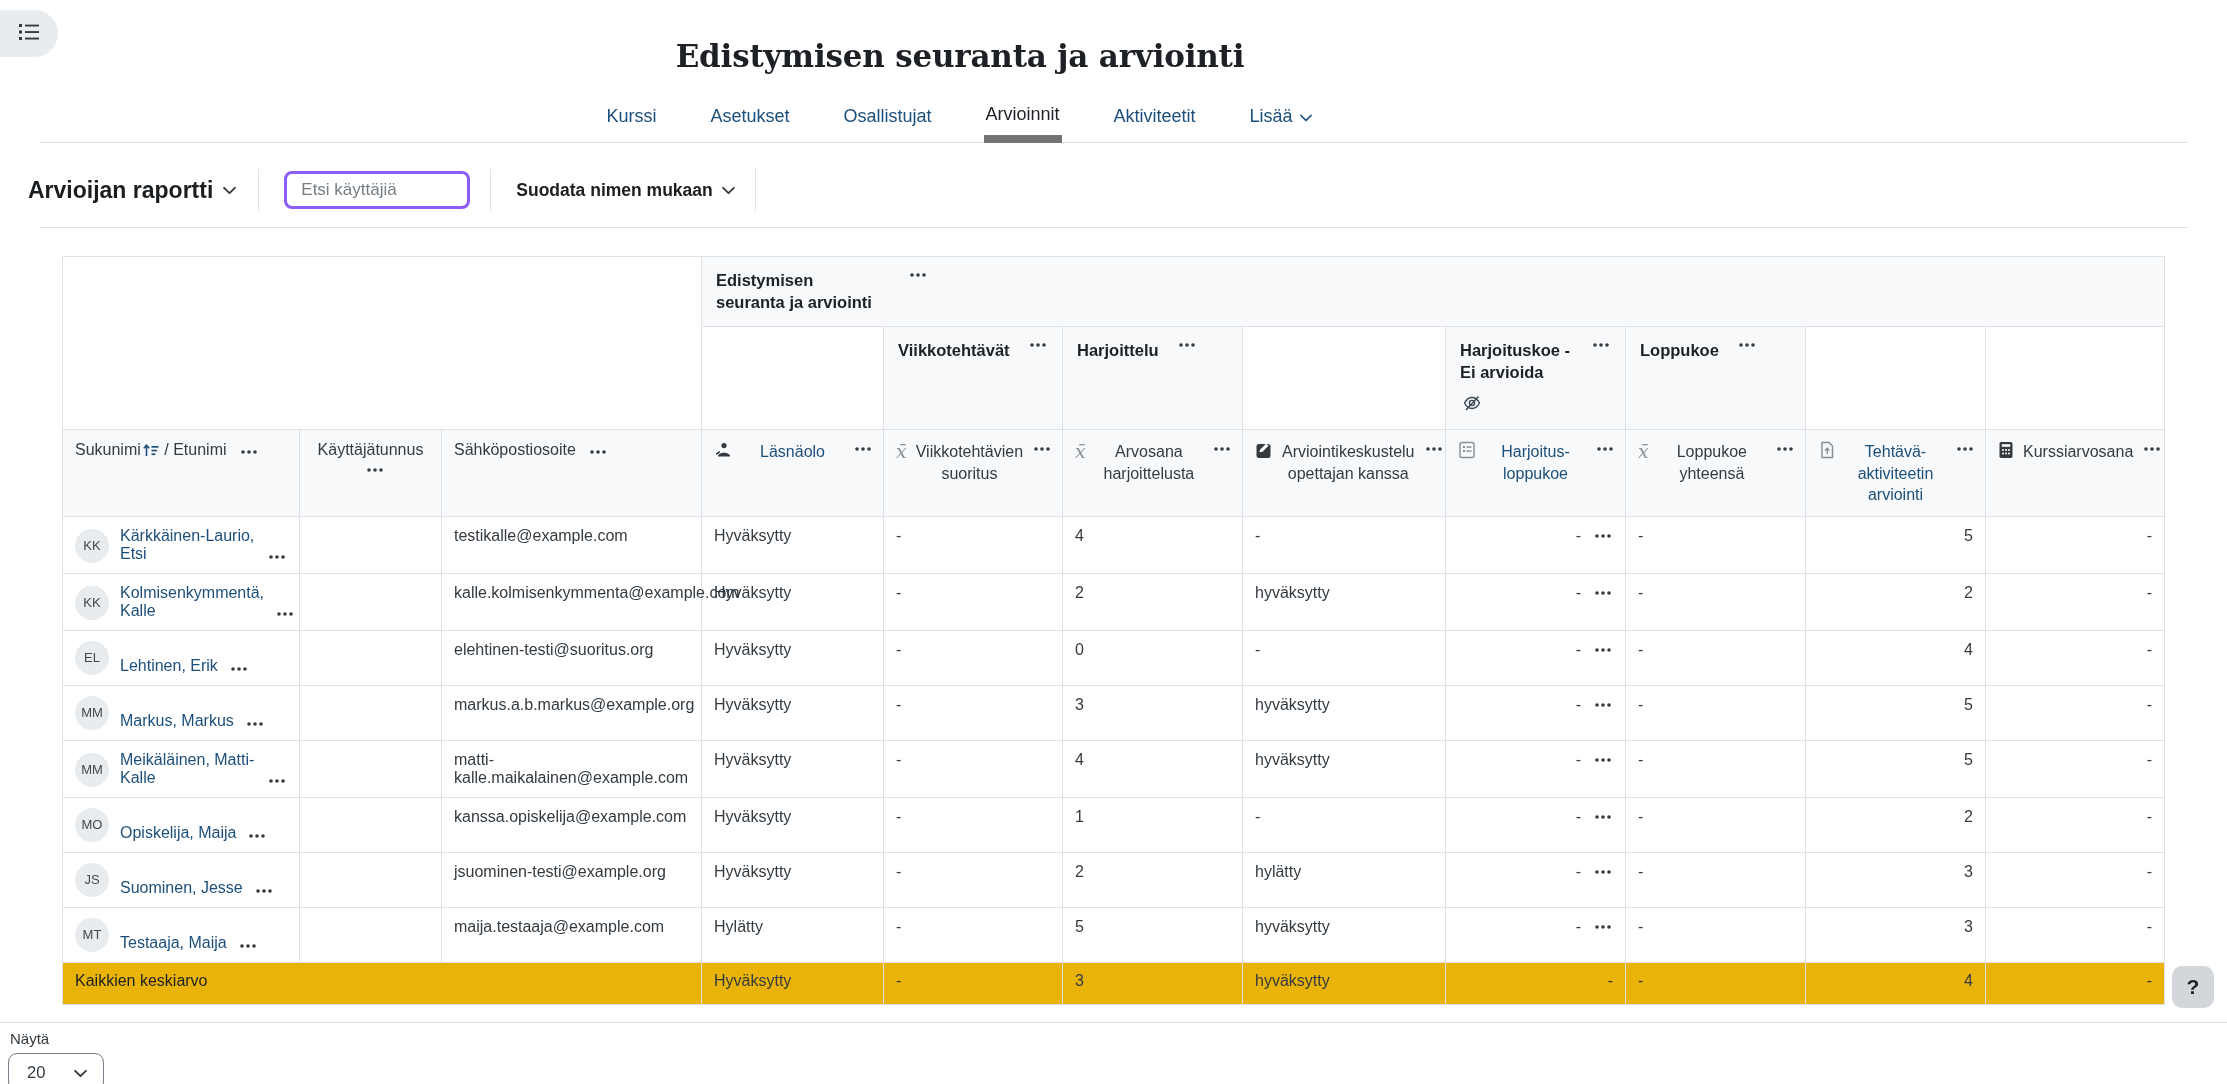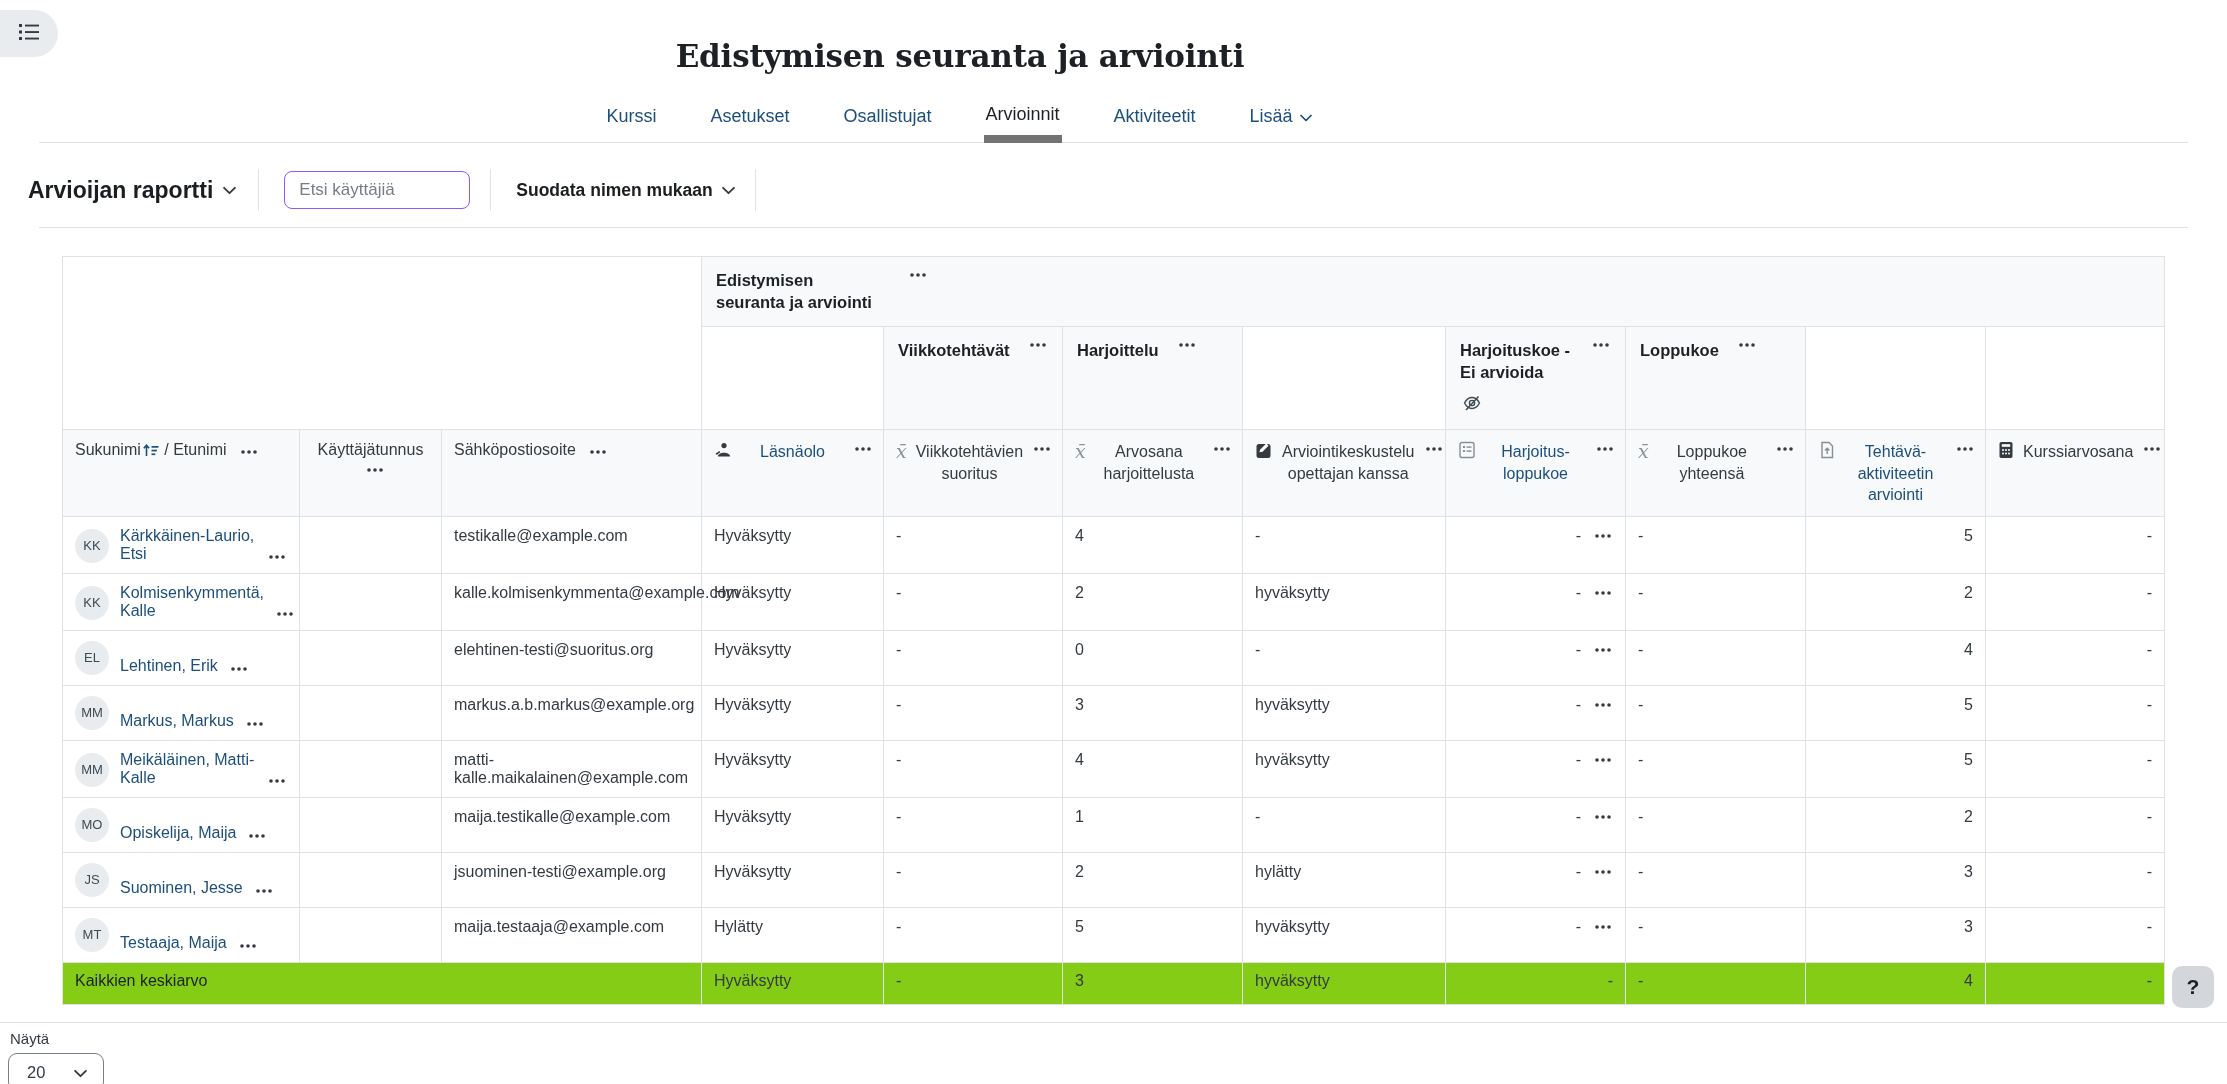--- a/index.html
+++ b/index.html
@@ -35,21 +35,21 @@
   .tab.active { color:#1d2125; border-bottom:8px solid #737373; margin-bottom:-1px; padding-bottom:10px; }
 
   
   .toolbar { display:flex; align-items:center; margin:22px 39px 0 14px; height:50px; }
   .report-select { display:flex; align-items:center; gap:10px; padding-left:14px; }
   .report-title { font-size:23px; font-weight:700; color:#1b1e21; }
   .vsep { width:1px; height:42px; background:#dfe2e6; }
   .vsep.s1 { margin:0 0 0 22px; }
   .vsep.s3 { margin:0 0 0 20px; }
   .search-input {
-    width:186px; height:38px; border:1px solid #8b5cf6; border-radius:8px;
+    width:186px; height:38px; border:3px solid #8b5cf6; border-radius:8px;
     padding:8px 14px; font-size:17px; color:#8b5cf6; outline:none; margin-left:25px;
   }
   .search-input::placeholder { color:#757d85; }
   .filter-btn { display:flex; align-items:center; gap:9px; margin:0 20px 0 25px; }
   .filter-label { font-size:17.5px; font-weight:700; color:#1b1e21; }
   .toolbar-rule { border:0; border-top:1px solid #dee2e6; margin:12px 39px 0 39px; }
 
   
   table.grader { border-collapse:collapse; table-layout:fixed; width:2102px; margin:28px 0 0 62px; }
   .grader th, .grader td { border:1px solid #dee2e6; vertical-align:top; font-weight:400; text-align:left; }
@@ -82,21 +82,21 @@
   .grader tbody td { height:52px; padding:10px 12px; font-size:16px; color:#333b41; background:#fff; }
   td.c-user { padding:8px 10px; }
   .user-flex { display:flex; align-items:flex-end; gap:11px; }
   .avatar {
     width:34px; height:34px; border-radius:50%; background:#e9ecef; color:#3e4a52;
     font-size:13px; display:inline-flex; align-items:center; justify-content:center; flex:none;
   }
   .nlink { color:#1d4f7c; }
   td.c-right { text-align:right; }
   td.c-pfinal .pf-inner { display:flex; justify-content:flex-end; align-items:center; gap:12px; }
-  .grader tfoot td { background:#84cc16; height:42px; padding:9px 12px; }
+  .grader tfoot td { background:#eab308; height:42px; padding:9px 12px; }
   .foot-label { text-align:right; font-weight:700; color:#1d2125; padding-right:16px; }
 
   
   .help-btn {
     position:absolute; right:13px; top:966px; width:42px; height:42px;
     background:#d3d7db; border-radius:10px; font-size:21px; font-weight:700; color:#1d2125;
   }
   .bottom-rule { position:absolute; left:0; right:0; top:1022px; border:0; border-top:1px solid #dee2e6; }
   .perpage-wrap { position:absolute; left:8px; top:1030px; }
   .perpage-label { font-size:15px; color:#333b41; margin-bottom:6px; margin-left:2px; }
@@ -587,21 +587,21 @@
         <span class="avatar">MO</span>
         <a href="#" class="nlink">Opiskelija, Maija</a>
         <button class="menu-btn">
               <span><svg width="16" height="4" viewBox="0 0 16 4">
                   <use href="#i-menu"></use>
                 </svg></span>
             </button>
       </div>
     </td>
     <td></td>
-    <td>maija.testikalle@example.com</td>
+    <td>kanssa.opiskelija@example.com</td>
     <td>Hyväksytty</td>
     <td>-</td>
     <td>1</td>
     <td>-</td>
     <td class="c-pfinal">
       <div class="pf-inner">
         <span>-</span>
         <button class="menu-btn">
               <span><svg width="16" height="4" viewBox="0 0 16 4">
                   <use href="#i-menu"></use>

